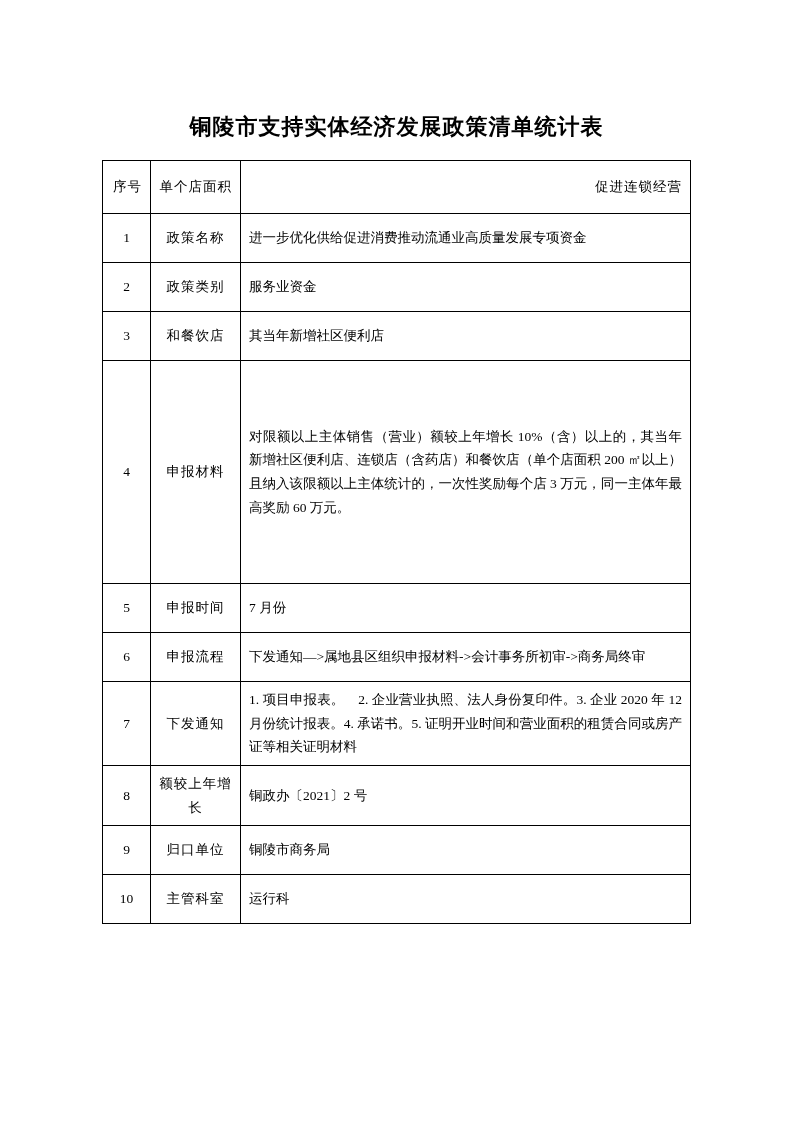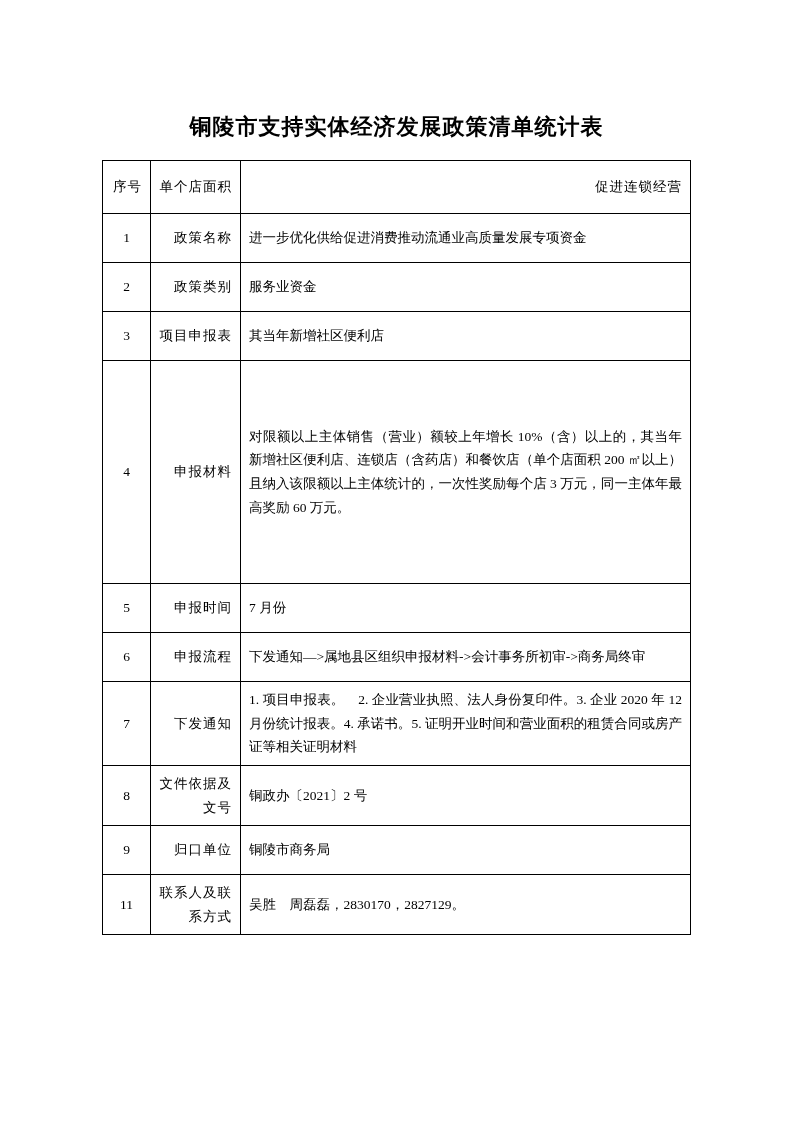--- a/index.html
+++ b/index.html
@@ -42,21 +42,21 @@
     padding: 6px 8px;
     font-size: 13.5px;
     line-height: 1.75;
   }
   .col-no {
     width: 48px;
     text-align: center;
   }
   .col-item {
     width: 90px;
-    text-align: right;
+    text-align: center;
     letter-spacing: 1px;
   }
   .col-content {
     width: 450px;
   }
   .center {
   }
   .justify {
     text-align: justify;
     text-justify: inter-ideograph;
@@ -117,21 +117,21 @@
       </tr>
 
       <tr class="row-tall">
         <td class="col-no">2</td>
         <td class="col-item">政策类别</td>
         <td class="col-content center">服务业资金</td>
       </tr>
 
       <tr class="row-tall">
         <td class="col-no">3</td>
-        <td class="col-item">项目申报表</td>
+        <td class="col-item">和餐饮店</td>
         <td class="col-content center">其当年新增社区便利店</td>
       </tr>
 
       <tr class="measure-row">
         <td class="col-no">4</td>
         <td class="col-item">申报材料</td>
         <td class="col-content justify measure-text">对限额以上主体销售（营业）额较上年增长 10%（含）以上的，其当年新增社区便利店、连锁店（含药店）和餐饮店（单个店面积 200 ㎡以上）且纳入该限额以上主体统计的，一次性奖励每个店 3 万元，同一主体年最高奖励 60 万元。</td>
       </tr>
 
       <tr class="row-tall">
@@ -147,32 +147,32 @@
       </tr>
 
       <tr class="row-tall">
         <td class="col-no">7</td>
         <td class="col-item">下发通知</td>
         <td class="col-content justify indent-text">1. 项目申报表。　2. 企业营业执照、法人身份复印件。3. 企业 2020 年 12 月份统计报表。4. 承诺书。5. 证明开业时间和营业面积的租赁合同或房产证等相关证明材料</td>
       </tr>
 
       <tr class="row-tall">
         <td class="col-no">8</td>
-        <td class="col-item two-line-label">文件依据及文号</td>
+        <td class="col-item two-line-label">额较上年增长</td>
         <td class="col-content center">铜政办〔2021〕2 号</td>
       </tr>
 
       <tr class="row-tall">
         <td class="col-no">9</td>
         <td class="col-item">归口单位</td>
         <td class="col-content center">铜陵市商务局</td>
       </tr>
 
+      <tr class="row-tall">
+        <td class="col-no">10</td>
+        <td class="col-item">主管科室</td>
+        <td class="col-content center">运行科</td>
+      </tr>
 
-      <tr class="row-tall">
-        <td class="col-no">11</td>
-        <td class="col-item two-line-label">联系人及联系方式</td>
-        <td class="col-content center">吴胜　周磊磊，2830170，2827129。</td>
-      </tr>
     </tbody>
   </table>
 
 </div>
 
 </body></html>

